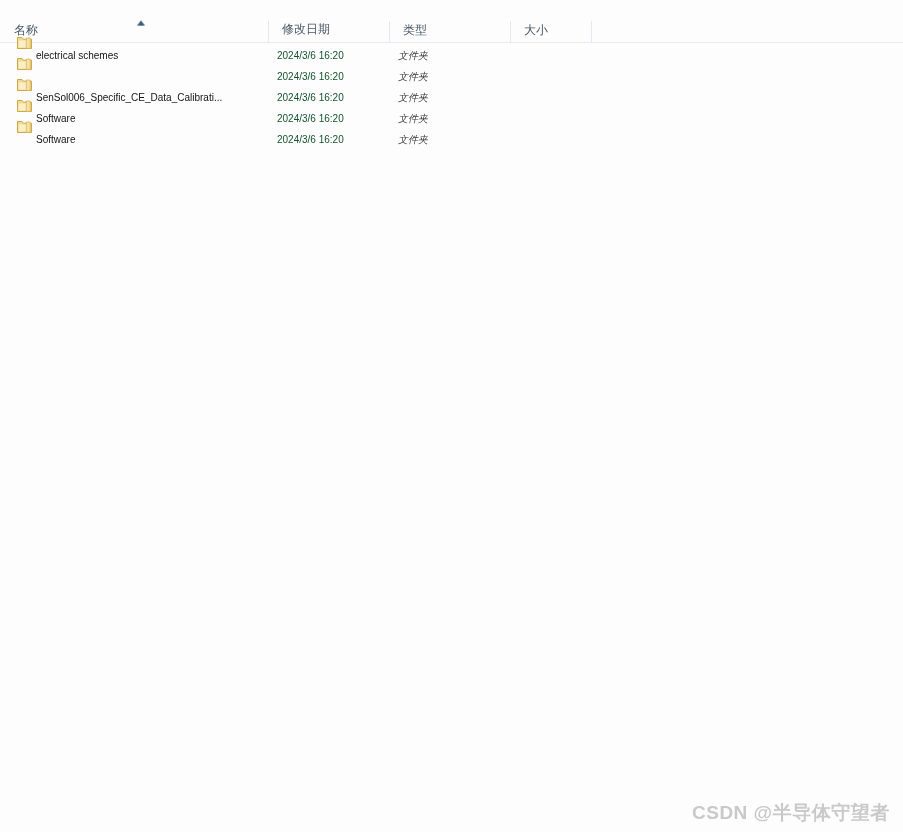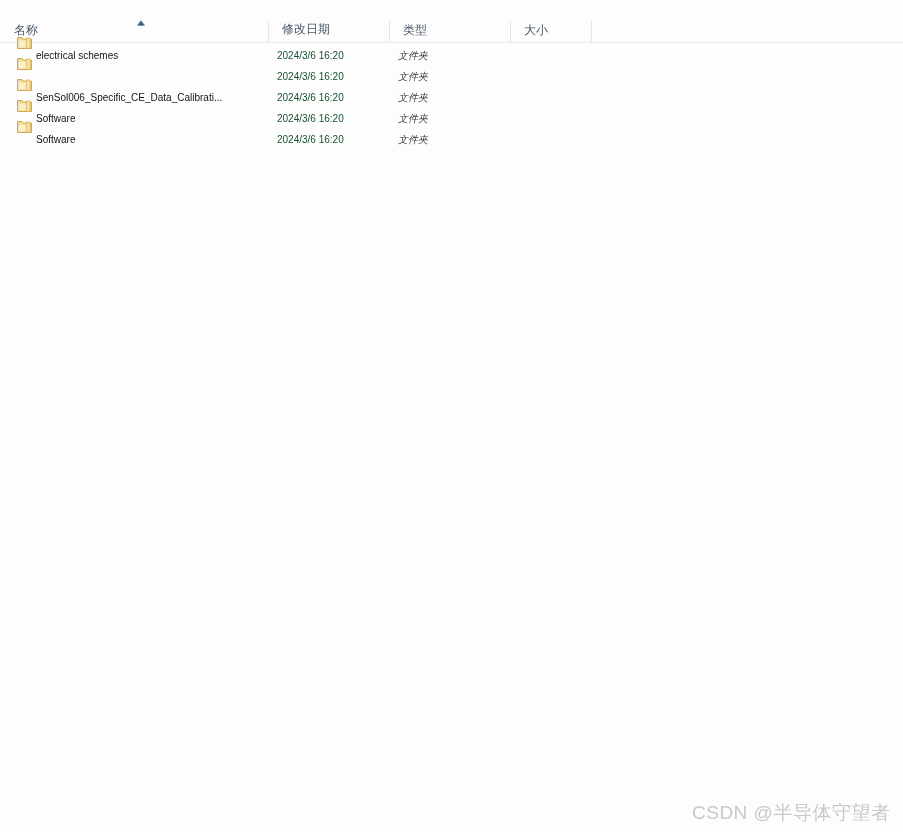--- a/index.html
+++ b/index.html
@@ -133,20 +133,21 @@
   .watermark {
     position: absolute;
     left: 692px;
     top: 800px;
     font-size: 19px;
     line-height: 26px;
     color: #c9c9c9;
     white-space: nowrap;
     letter-spacing: 0.5px;
     font-family: "Liberation Sans", "DejaVu Sans", sans-serif;
+    font-weight: bold;
   }
 </style>
 </head>
 <body>
 
 <div class="header-band">
 
   <div class="sort-indicator">
     <svg width="14" height="8" viewBox="0 0 14 8" xmlns="http://www.w3.org/2000/svg">
       <polygon points="7,1.2 11.2,6.6 2.8,6.6" fill="#6c8196"></polygon>

